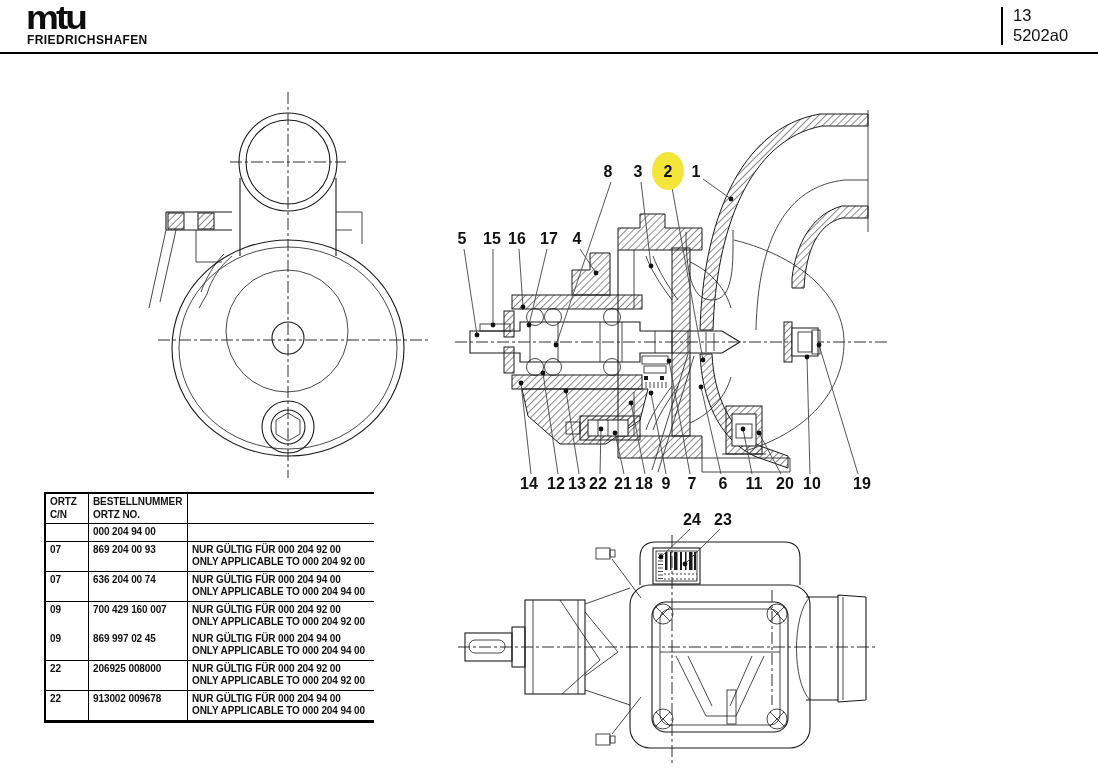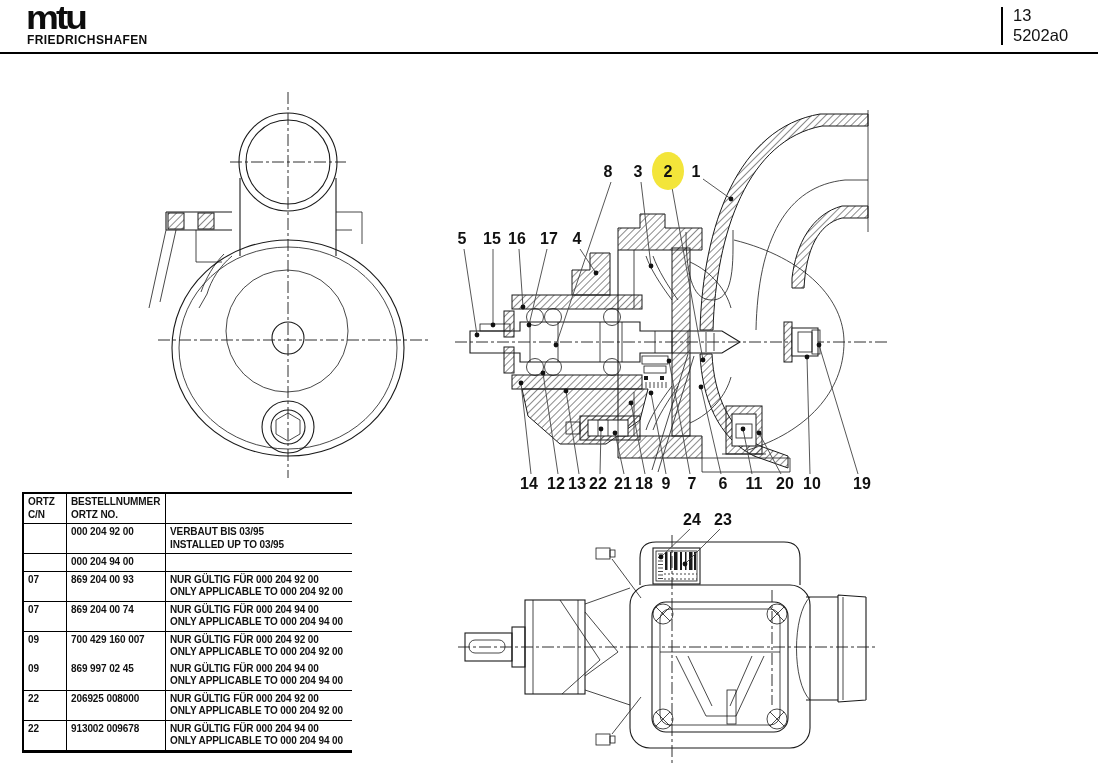--- a/index.html
+++ b/index.html
@@ -9,21 +9,21 @@
   
   .logo-word{position:absolute;left:26px;top:0px;font-size:37px;font-weight:900;
              letter-spacing:-3px;color:#0d0d0d;transform:scaleY(.88);transform-origin:top left;}
   .logo-sub{position:absolute;left:27px;top:33px;font-size:12px;font-weight:bold;
             letter-spacing:.4px;color:#0d0d0d;}
   .head-sep{position:absolute;left:1001px;top:7px;width:2px;height:38px;background:#000;}
   .page-no{position:absolute;left:1013px;top:5px;font-size:16.5px;line-height:20px;color:#111;}
   .head-rule{position:absolute;left:0;top:52px;width:1098px;height:2px;background:#000;}
 
   
-  .parts-table{position:absolute;left:22px;top:492px;width:328px;
+  .parts-table{position:absolute;left:44px;top:492px;width:328px;
                border-top:2px solid #000;border-left:2px solid #000;border-bottom:3px solid #000;
                font-size:10px;font-weight:bold;line-height:12.5px;letter-spacing:-.1px;}
   .pt-row{display:flex;border-bottom:1.3px solid #000;}
   .pt-row.no-div{border-bottom:none;}
   .pt-row:last-child{border-bottom:none;}
   .pt-c{padding:2px 0 2px 4px;white-space:nowrap;overflow:visible;}
   .pt-c1{width:38px;border-right:1.3px solid #000;flex:none;}
   .pt-c2{width:94px;border-right:1.3px solid #000;flex:none;}
   .pt-c3{flex:1;}
 
@@ -358,53 +358,41 @@
       <div>BESTELLNUMMER</div>
       <div>ORTZ NO.</div>
     </div>
   </div>
   <div id="parts-table-body">
       <div class="pt-row">
         <div class="pt-c pt-c1">
           <div></div>
         </div>
         <div class="pt-c pt-c2">
-          <div>000 204 92 00</div>
-        </div>
-        <div class="pt-c pt-c3">
-          <div>VERBAUT BIS 03/95</div>
-          <div>INSTALLED UP TO 03/95</div>
-        </div>
-      </div>
-      <div class="pt-row">
-        <div class="pt-c pt-c1">
-          <div></div>
-        </div>
-        <div class="pt-c pt-c2">
           <div>000 204 94 00</div>
         </div>
       </div>
       <div class="pt-row">
         <div class="pt-c pt-c1">
           <div>07</div>
         </div>
         <div class="pt-c pt-c2">
           <div>869 204 00 93</div>
         </div>
         <div class="pt-c pt-c3">
           <div>NUR GÜLTIG FÜR 000 204 92 00</div>
           <div>ONLY APPLICABLE TO 000 204 92 00</div>
         </div>
       </div>
       <div class="pt-row">
         <div class="pt-c pt-c1">
           <div>07</div>
         </div>
         <div class="pt-c pt-c2">
-          <div>869 204 00 74</div>
+          <div>636 204 00 74</div>
         </div>
         <div class="pt-c pt-c3">
           <div>NUR GÜLTIG FÜR 000 204 94 00</div>
           <div>ONLY APPLICABLE TO 000 204 94 00</div>
         </div>
       </div>
       <div class="pt-row no-div">
         <div class="pt-c pt-c1">
           <div>09</div>
         </div>

